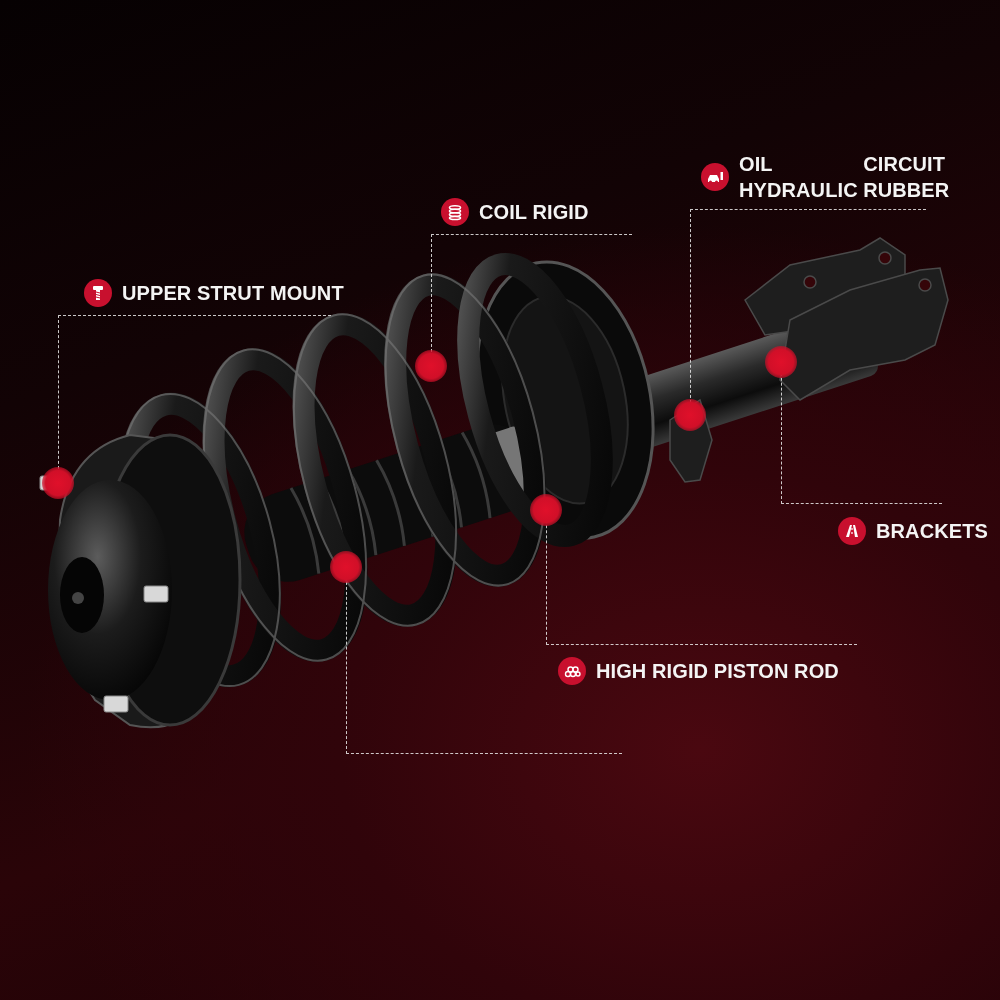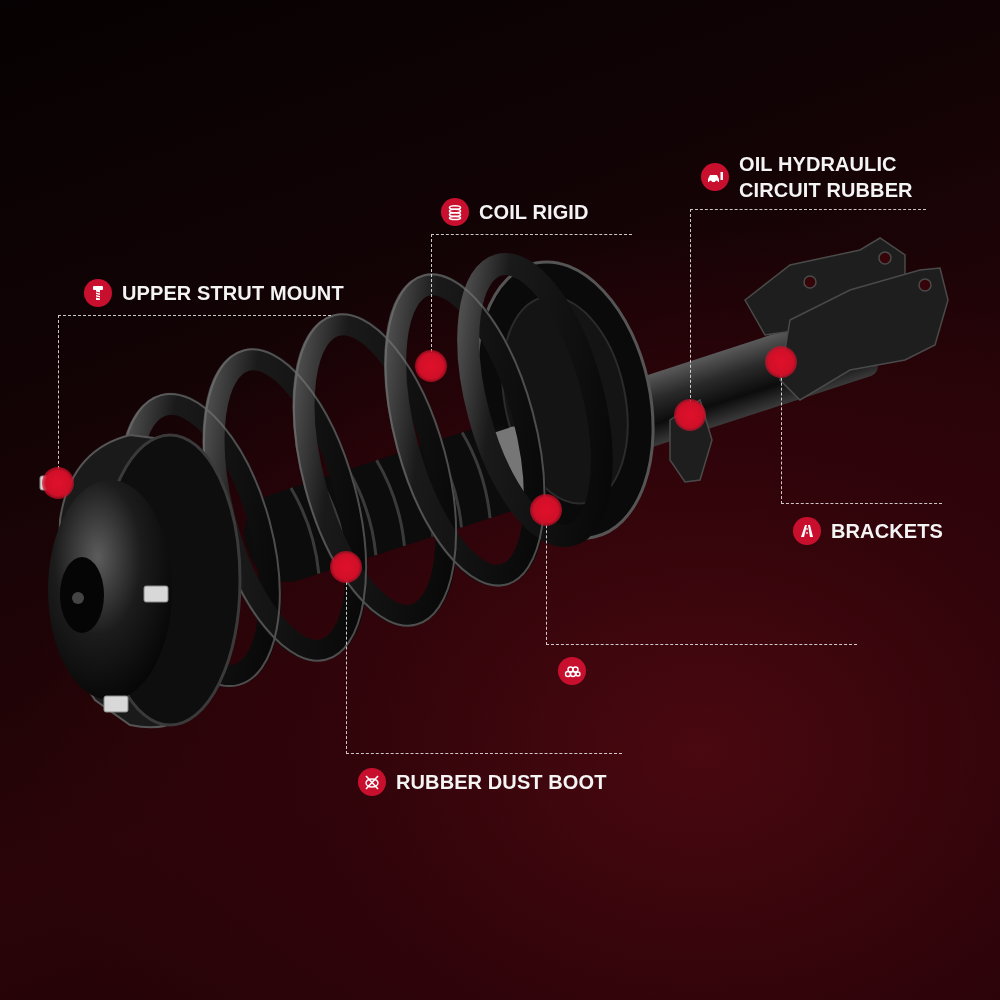--- a/index.html
+++ b/index.html
@@ -143,27 +143,27 @@
 
   <div class="label" style="left:701px;top:151px;">
     <span class="badge">
       <svg viewBox="0 0 18 18">
           <path d="M2 11 L4 7 L11 7 L13 11 L13 14 L2 14 Z" fill="#fff"></path>
           <circle cx="4.5" cy="14" r="1.5" fill="#c8102e"></circle>
           <circle cx="10.5" cy="14" r="1.5" fill="#c8102e"></circle>
           <rect x="14.5" y="4" width="2.5" height="8" fill="#fff"></rect>
         </svg>
     </span>
-    <span style="display:flex;flex-direction:column;">
+    <span style="display:flex;">
       <span>OIL HYDRAULIC</span>
       <span>CIRCUIT RUBBER</span>
     </span>
   </div>
 
-  <div class="label" style="left:793px;top:517px;text-align:right;">
+  <div class="label" style="left:838px;top:517px;text-align:right;">
     <span class="badge">
       <svg viewBox="0 0 18 18">
           <path d="M3 15 L7 3 L9 3 L6 15 Z" fill="#fff"></path>
           <path d="M10 3 L12 3 L15 15 L12 15 Z" fill="#fff"></path>
           <rect x="8.4" y="6" width="1.2" height="2" fill="#fff"></rect>
           <rect x="8.4" y="10" width="1.2" height="2" fill="#fff"></rect>
         </svg>
     </span>
     <span>BRACKETS</span>
   </div>
@@ -173,25 +173,16 @@
       <svg viewBox="0 0 18 18">
           <g fill="none" stroke="#fff" stroke-width="1.4">
             <circle cx="5" cy="12" r="2.5"></circle>
             <circle cx="10" cy="12" r="2.5"></circle>
             <circle cx="7.5" cy="7.5" r="2.5"></circle>
             <circle cx="12.5" cy="7.5" r="2.5"></circle>
             <circle cx="15" cy="12" r="2"></circle>
           </g>
         </svg>
     </span>
+    <span>HIGH RIGID PISTON ROD</span>
   </div>
 
-  <div class="label" style="left:358px;top:768px;">
-    <span class="badge">
-      <svg viewBox="0 0 18 18">
-          <ellipse cx="9" cy="10" rx="6" ry="4" fill="none" stroke="#fff" stroke-width="1.4"></ellipse>
-          <line x1="3" y1="3" x2="15" y2="16" stroke="#fff" stroke-width="1.6"></line>
-          <line x1="15" y1="3" x2="3" y2="16" stroke="#fff" stroke-width="1.6"></line>
-        </svg>
-    </span>
-    <span>RUBBER DUST BOOT</span>
-  </div>
 </div>
 
 </body></html>

